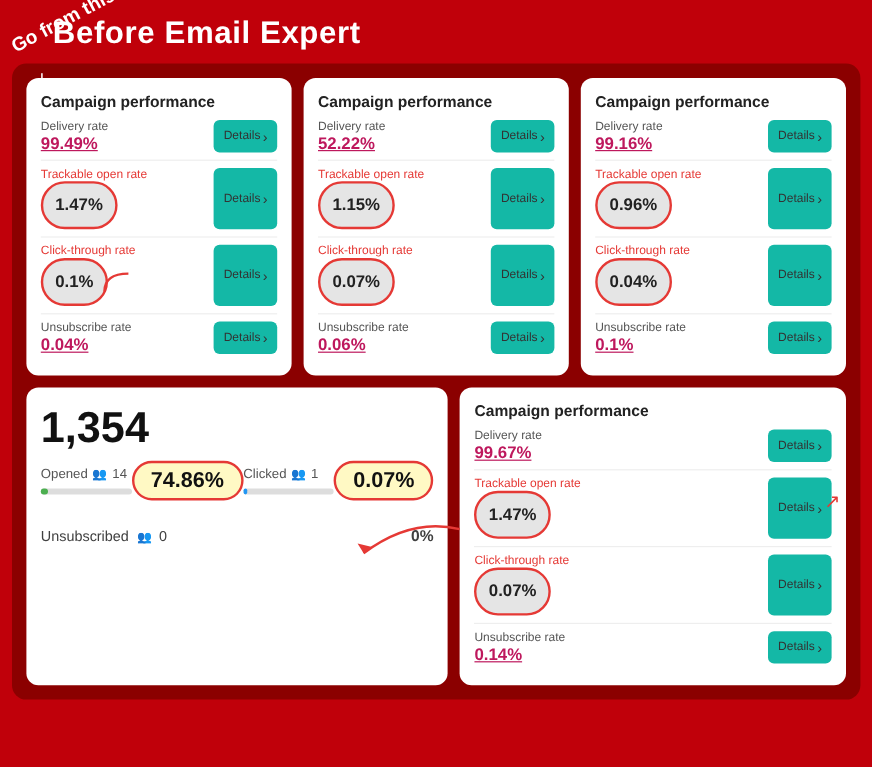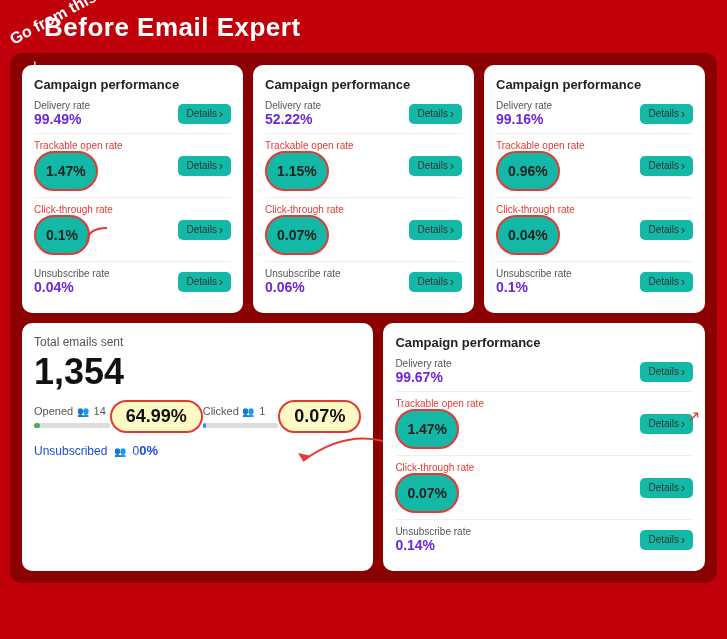--- a/index.html
+++ b/index.html
@@ -72,34 +72,34 @@
 
     .card-title {
       font-size: 13px;
       font-weight: 700;
       color: #222;
       margin-bottom: 8px;
     }
 
     .metric-row {
       display: flex;
-      align-items: center;
       justify-content: space-between;
       margin-bottom: 6px;
     }
 
     .metric-label {
       font-size: 10px;
       color: #555;
     }
 
     .metric-value {
       font-size: 14px;
       font-weight: 700;
-      color: #6d28d9;
+      color: #be185d;
+      text-decoration: underline;
     }
 
     .details-btn {
       background: #14b8a6;
       border: none;
       border-radius: 5px;
       padding: 3px 8px;
       font-size: 10px;
       color: #333;
       cursor: pointer;
@@ -108,21 +108,21 @@
       gap: 2px;
       white-space: nowrap;
     }
 
     .details-btn::after {
       content: '›';
       font-size: 12px;
     }
 
     .oval-highlight {
-      background: #14b8a6;
+      background: #e5e5e5;
       border: 2.5px solid #e53935;
       border-radius: 50px;
       padding: 9px 10px;
       display: inline-block;
     }
 
     
     .large-card {
       flex: 1.15;
     }
@@ -178,24 +178,25 @@
 
     .progress-bar-fill-blue {
       height: 5px;
       background: #2196f3;
       border-radius: 3px;
       width: 4%;
     }
 
     .unsubscribed-row {
       display: flex;
+      justify-content: space-between;
       align-items: center;
-      margin-top: 10px;
+      margin-top: 22px;
       font-size: 12px;
-      color: #1d4ed8;
+      color: #404040;
     }
 
     
     .oval-pct {
       border: 2.5px solid #e53935;
       background: #fff9c4;
       border-radius: 50px;
       padding: 4px 14px;
       font-size: 18px;
       font-weight: 900;
@@ -361,37 +362,36 @@
           <div class="metric-value">0.1%</div>
         </div>
         <button class="details-btn">Details</button>
       </div>
     </div>
   </div>
 
   <div class="bottom-row">
 
     <div class="card large-card" style="flex:1.1;">
-      <div class="total-label">Total emails sent</div>
       <div class="total-value">1,354</div>
 
       <div class="stats-row">
 
         <div class="stat-item">
           <div class="stat-label-row">
             <span>Opened</span>
             <span style="font-size:10px;">👥</span>
             <span>14</span>
           </div>
           <div class="progress-bar-bg">
             <div class="progress-bar-fill-green"></div>
           </div>
         </div>
 
-        <div class="oval-pct">64.99%</div>
+        <div class="oval-pct">74.86%</div>
 
         <div class="stat-item">
           <div class="stat-label-row">
             <span>Clicked</span>
             <span style="font-size:10px;">👥</span>
             <span>1</span>
           </div>
           <div class="progress-bar-bg">
             <div class="progress-bar-fill-blue"></div>
           </div>

